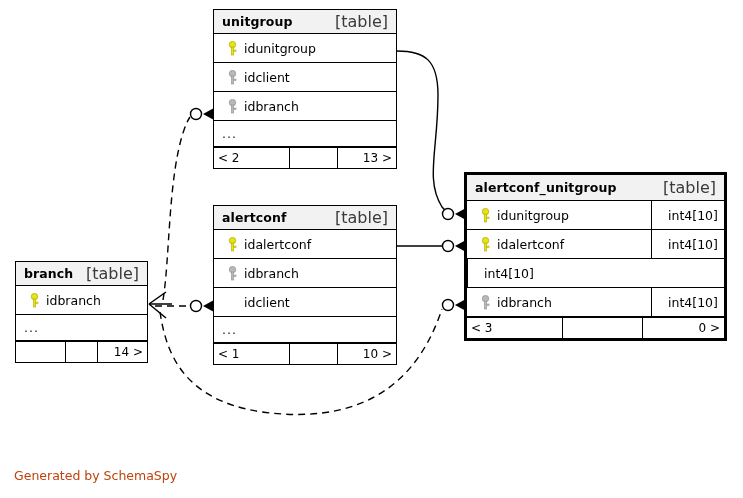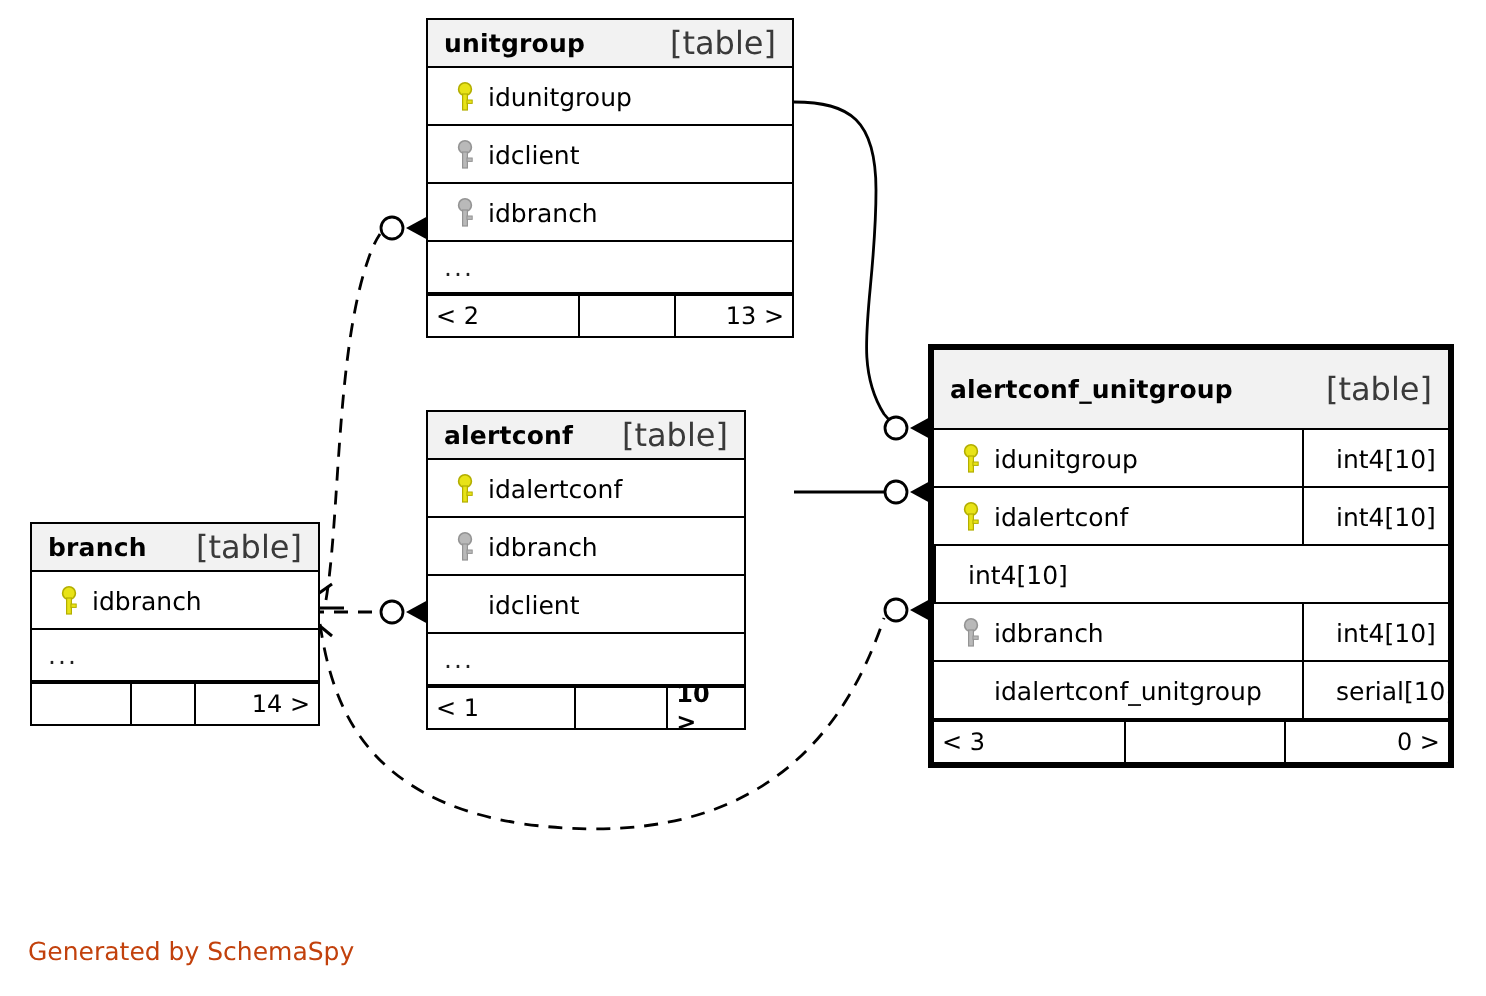--- a/index.html
+++ b/index.html
@@ -237,21 +237,21 @@
     <div class="row" style="height:26px;">
       <span class="ellipsis">...</span>
     </div>
     <div class="tfoot">
       <span class="fcell fleft" style="width:76px;">&lt; 2</span>
       <span class="fcell fmid" style="width:48px;"></span>
       <span class="fcell fright" style="flex:1 1 auto;">13 &gt;</span>
     </div>
   </div>
 
-  <div class="tbl" style="left:213px; top:205px; width:160px;">
+  <div class="tbl" style="left:213px; top:205px; width:184px;">
     <div class="thead">
       <span class="tname">alertconf</span>
       <span class="ttag">[table]</span>
     </div>
     <div class="row">
       <span class="rname">
         <span class="keyslot">
           <svg width="11" height="15" viewBox="0 0 11 15">
               <circle cx="5.5" cy="3.6" r="3.2" fill="#e8e317" stroke="#b3ae00" stroke-width="0.8"></circle>
               <rect x="4.3" y="6" width="2.4" height="8" fill="#e8e317" stroke="#b3ae00" stroke-width="0.6"></rect>
@@ -278,25 +278,25 @@
         <span class="keyslot"></span>
         <span class="collabel">idclient</span>
       </span>
     </div>
     <div class="row" style="height:26px;">
       <span class="ellipsis">...</span>
     </div>
     <div class="tfoot">
       <span class="fcell fleft" style="width:76px;">&lt; 1</span>
       <span class="fcell fmid" style="width:48px;"></span>
-      <span class="fcell fright" style="flex:1 1 auto;font-weight:bold;">10 &gt;</span>
+      <span class="fcell fright" style="flex:1 1 auto;">10 &gt;</span>
     </div>
   </div>
 
-  <div class="tbl" style="left:15px; top:261px; width:145px;">
+  <div class="tbl" style="left:15px; top:261px; width:133px;">
     <div class="thead">
       <span class="tname">branch</span>
       <span class="ttag">[table]</span>
     </div>
     <div class="row">
       <span class="rname">
         <span class="keyslot">
           <svg width="11" height="15" viewBox="0 0 11 15">
               <circle cx="5.5" cy="3.6" r="3.2" fill="#e8e317" stroke="#b3ae00" stroke-width="0.8"></circle>
               <rect x="4.3" y="6" width="2.4" height="8" fill="#e8e317" stroke="#b3ae00" stroke-width="0.6"></rect>
@@ -310,21 +310,21 @@
       <span class="ellipsis">...</span>
     </div>
     <div class="tfoot">
       <span class="fcell fleft" style="width:50px;"></span>
       <span class="fcell fmid" style="width:32px;"></span>
       <span class="fcell fright" style="flex:1 1 auto;">14 &gt;</span>
     </div>
   </div>
 
   <div class="tbl focal" style="left:464px; top:172px; width:263px;">
-    <div class="thead" style="height:40px;">
+    <div class="thead" style="height:26px;">
       <span class="tname">alertconf_unitgroup</span>
       <span class="ttag">[table]</span>
     </div>
     <div class="row">
       <span class="rname">
         <span class="keyslot">
           <svg width="11" height="15" viewBox="0 0 11 15">
               <circle cx="5.5" cy="3.6" r="3.2" fill="#e8e317" stroke="#b3ae00" stroke-width="0.8"></circle>
               <rect x="4.3" y="6" width="2.4" height="8" fill="#e8e317" stroke="#b3ae00" stroke-width="0.6"></rect>
               <rect x="6.5" y="9" width="2.6" height="1.7" fill="#e8e317" stroke="#b3ae00" stroke-width="0.5"></rect>
@@ -355,27 +355,20 @@
         <span class="keyslot">
           <svg width="11" height="15" viewBox="0 0 11 15">
               <circle cx="5.5" cy="3.6" r="3.2" fill="#b9b9b9" stroke="#949494" stroke-width="0.8"></circle>
               <rect x="4.3" y="6" width="2.4" height="8" fill="#b9b9b9" stroke="#949494" stroke-width="0.6"></rect>
               <rect x="6.5" y="9" width="2.6" height="1.7" fill="#b9b9b9" stroke="#949494" stroke-width="0.5"></rect>
             </svg>
         </span>
         <span class="collabel">idbranch</span>
       </span>
       <span class="rtype" style="width:73px;">int4[10]</span>
-    </div>
-    <div class="row">
-      <span class="rname">
-        <span class="keyslot"></span>
-        <span class="collabel">idalertconf_unitgroup</span>
-      </span>
-      <span class="rtype" style="width:73px;">serial[10]</span>
     </div>
     <div class="tfoot">
       <span class="fcell fleft" style="width:96px;">&lt; 3</span>
       <span class="fcell fmid" style="width:80px;"></span>
       <span class="fcell fright" style="flex:1 1 auto;">0 &gt;</span>
     </div>
   </div>
 
   <div id="caption">Generated by SchemaSpy</div>
 

